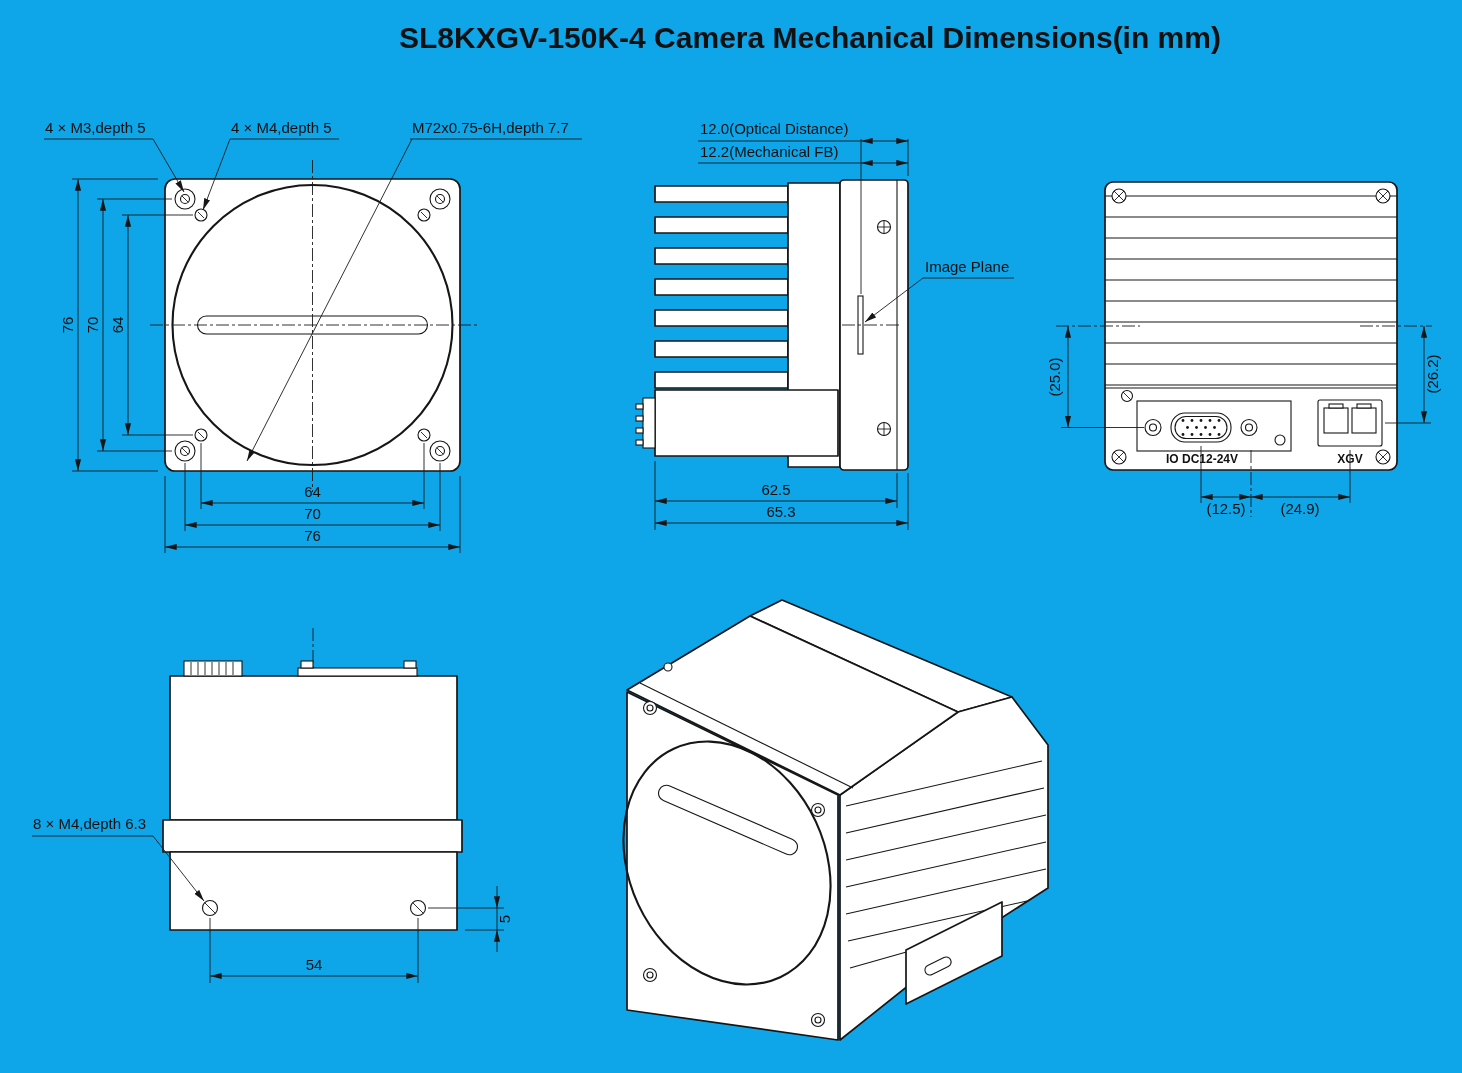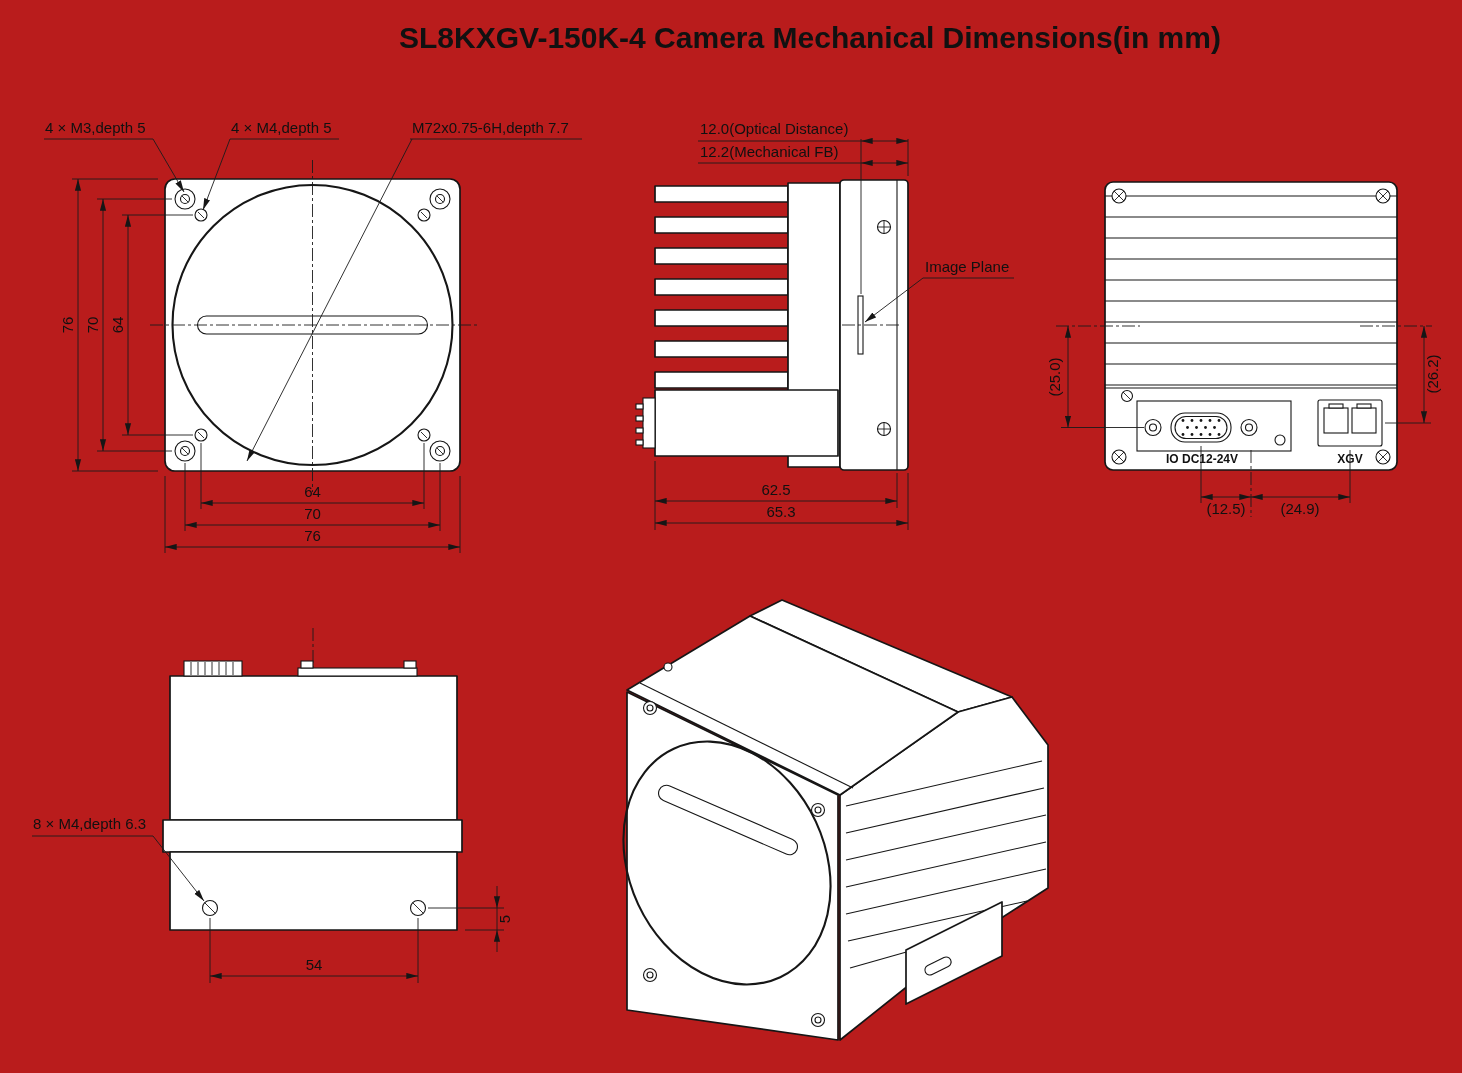--- a/index.html
+++ b/index.html
@@ -1,16 +1,16 @@
 <!DOCTYPE html>
 <html><head>
 <meta charset="utf-8">
 <style>
   html,body{margin:0;padding:0;background:#fff}
-  .wrap{width:1462px;height:1073px;background:#b91c1c;position:relative;font-family:"Liberation Sans",sans-serif}
+  .wrap{width:1462px;height:1073px;background:#0ea5e9;position:relative;font-family:"Liberation Sans",sans-serif}
   svg{display:block}
   .face{fill:#fff;stroke:#161616;stroke-width:1.7;stroke-linejoin:round}
   .thick{fill:none;stroke:#161616;stroke-width:2.1}
   .thin{fill:none;stroke:#161616;stroke-width:1.1}
   .fw{fill:#fff;stroke:#161616;stroke-width:1.1}
   .dim{fill:none;stroke:#1b1b1b;stroke-width:0.9}
   .cl{fill:none;stroke:#1b1b1b;stroke-width:0.9;stroke-dasharray:13 3 3 3}
   .pin{fill:#161616;stroke:none}
   text{fill:#111}
   .txt{font-size:15px;font-family:"Liberation Sans",sans-serif}

